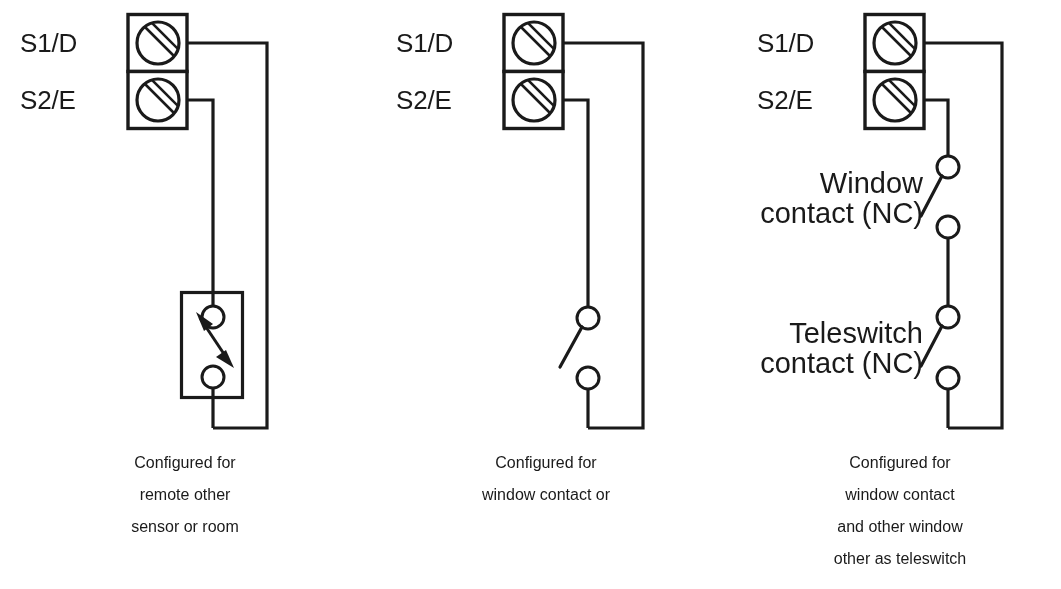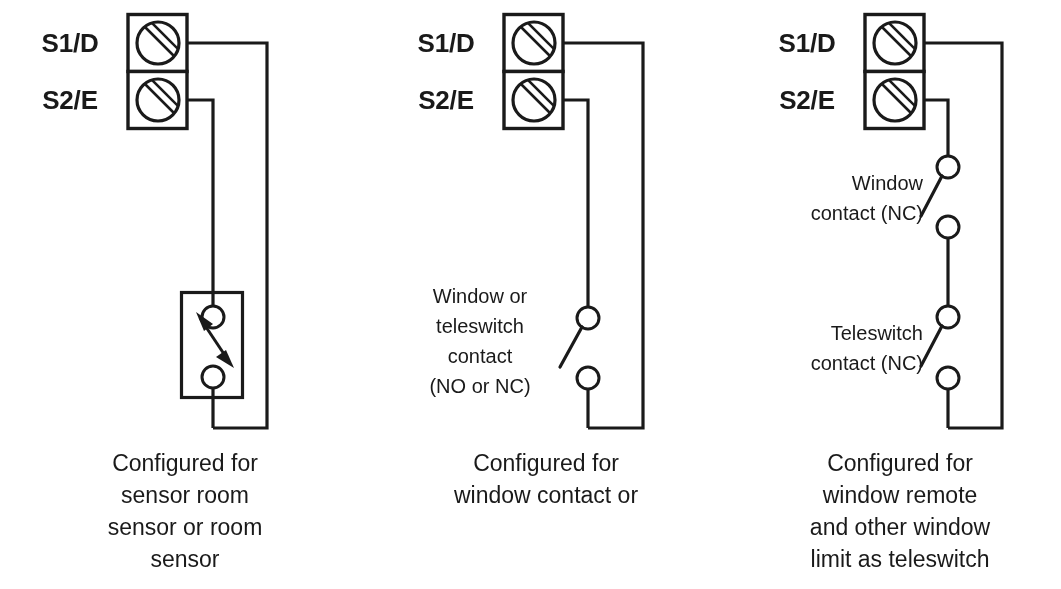--- a/index.html
+++ b/index.html
@@ -74,39 +74,38 @@
   }
   .arrow-head {
     fill: #1a1a1a;
     stroke: none;
   }
   .term-label {
     position: absolute;
     font-size: 26px;
     line-height: 30px;
     color: #1a1a1a;
+    text-align: left;
+    white-space: nowrap;
+    letter-spacing: -0.2px;
+  }
+  .inline-label {
+    position: absolute;
+    font-size: 29px;
+    line-height: 30px;
+    color: #1a1a1a;
     text-align: center;
     white-space: nowrap;
-    letter-spacing: -0.2px;
-    font-weight: bold;
-  }
-  .inline-label {
-    position: absolute;
-    font-size: 20px;
-    line-height: 30px;
-    color: #1a1a1a;
-    text-align: center;
-    white-space: nowrap;
   }
   .inline-label.right-align {
     text-align: right;
   }
   .caption {
     position: absolute;
-    font-size: 23px;
+    font-size: 16px;
     line-height: 32px;
     color: #1a1a1a;
     text-align: center;
     white-space: nowrap;
   }
   .caption-line { display: block; }
 </style>
 </head>
 <body>
 
@@ -241,49 +240,42 @@
 
   <div class="term-label" style="left:20px; top:28px; width:100px;">S1/D</div>
   <div class="term-label" style="left:20px; top:85px; width:100px;">S2/E</div>
 
   <div class="term-label" style="left:396px; top:28px; width:100px;">S1/D</div>
   <div class="term-label" style="left:396px; top:85px; width:100px;">S2/E</div>
 
   <div class="term-label" style="left:757px; top:28px; width:100px;">S1/D</div>
   <div class="term-label" style="left:757px; top:85px; width:100px;">S2/E</div>
 
-  <div class="inline-label" style="left:400px; top:281px; width:160px;">
-    <span class="caption-line">Window or</span>
-    <span class="caption-line">teleswitch</span>
-    <span class="caption-line">contact</span>
-    <span class="caption-line">(NO or NC)</span>
-  </div>
 
   <div class="inline-label right-align" style="left:750px; top:168px; width:173px;">
     <span class="caption-line">Window</span>
     <span class="caption-line">contact (NC)</span>
   </div>
 
   <div class="inline-label right-align" style="left:750px; top:318px; width:173px;">
     <span class="caption-line">Teleswitch</span>
     <span class="caption-line">contact (NC)</span>
   </div>
 
   <div class="caption" style="left:25px; top:447px; width:320px;">
     <span class="caption-line">Configured for</span>
-    <span class="caption-line">sensor room</span>
+    <span class="caption-line">remote other</span>
     <span class="caption-line">sensor or room</span>
-    <span class="caption-line">sensor</span>
   </div>
 
   <div class="caption" style="left:386px; top:447px; width:320px;">
     <span class="caption-line">Configured for</span>
     <span class="caption-line">window contact or</span>
   </div>
 
   <div class="caption" style="left:740px; top:447px; width:320px;">
     <span class="caption-line">Configured for</span>
-    <span class="caption-line">window remote</span>
+    <span class="caption-line">window contact</span>
     <span class="caption-line">and other window</span>
-    <span class="caption-line">limit as teleswitch</span>
+    <span class="caption-line">other as teleswitch</span>
   </div>
 
 </div>
 
 </body></html>

